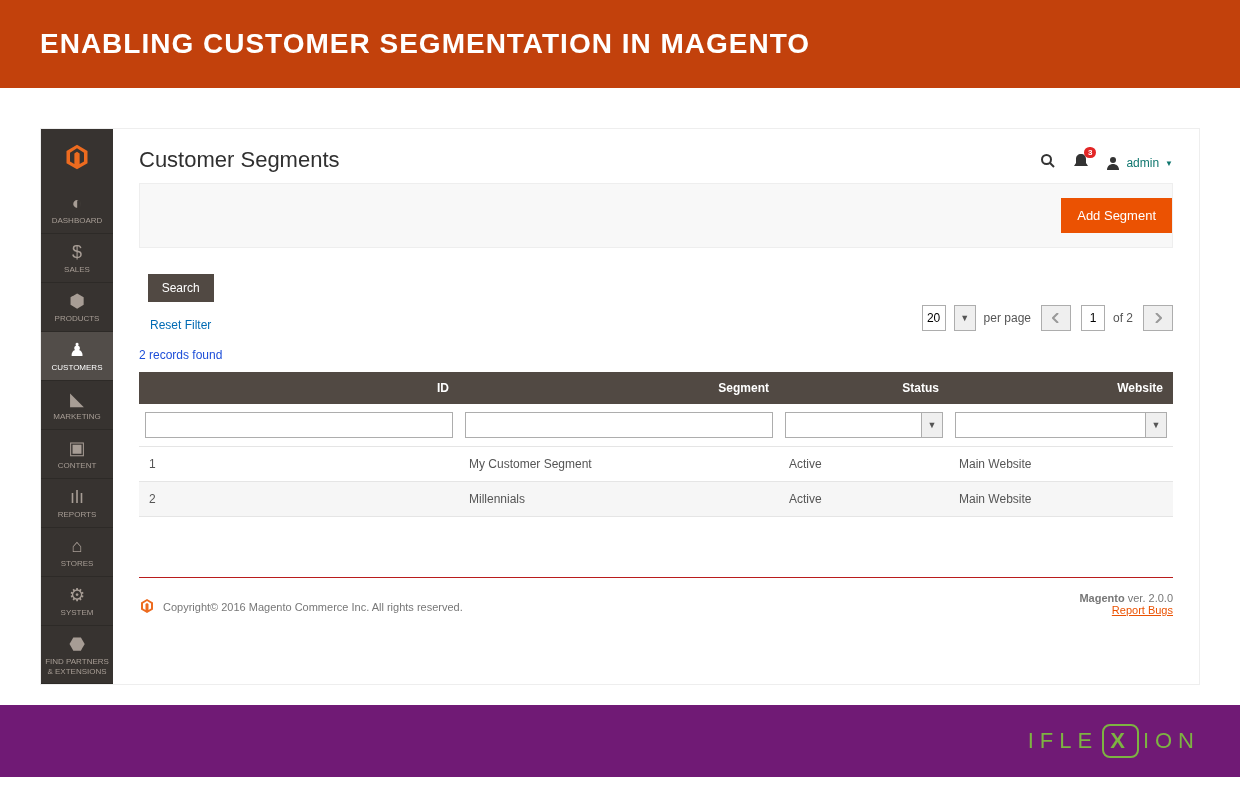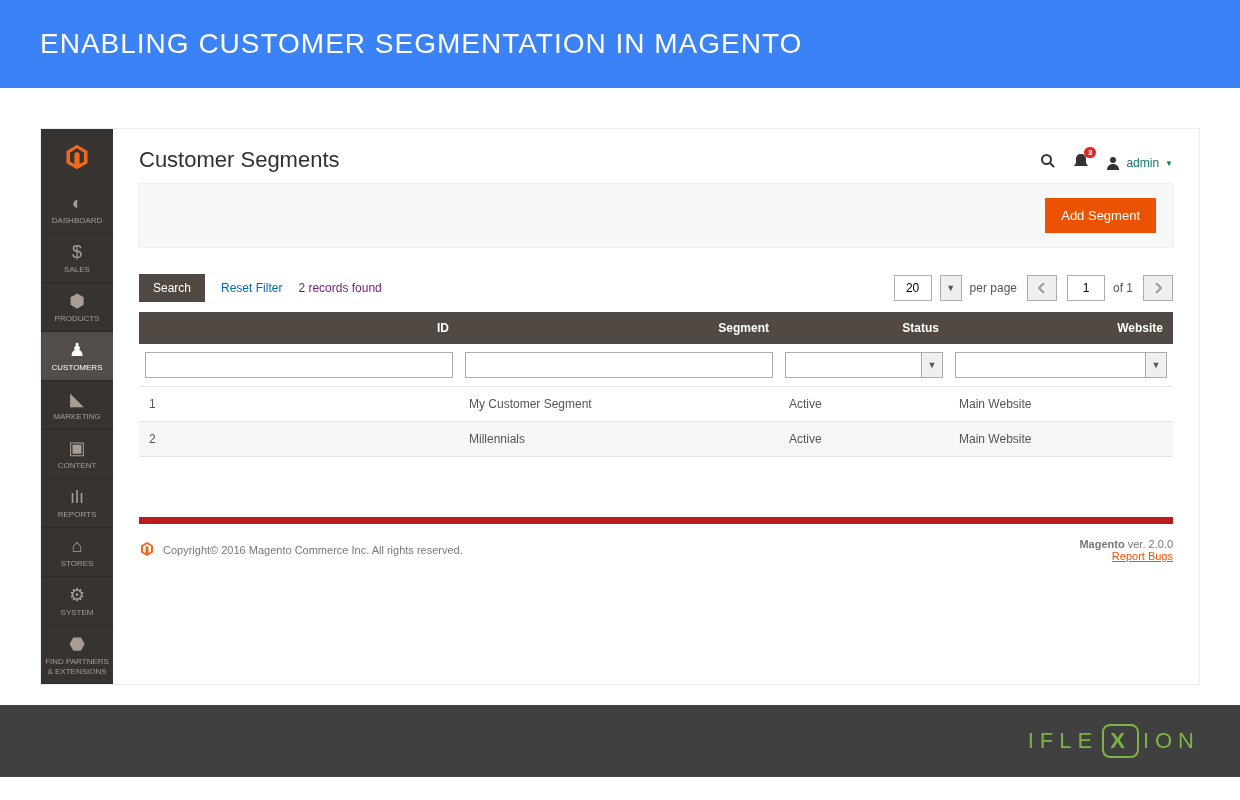--- a/index.html
+++ b/index.html
@@ -1,71 +1,71 @@
 <!DOCTYPE html>
 <html><head>
 <meta charset="utf-8">
 <style>
   * { box-sizing: border-box; margin: 0; padding: 0; }
   body { font-family: -apple-system, "Helvetica Neue", Arial, sans-serif; background: #fff; width: 1240px; }
   
-  .top-banner { background: #3b82f6; color: #fff; padding: 28px 40px; font-size: 28px; font-weight: 400; letter-spacing: 1px; }
+  .top-banner { background: #c2410c; color: #fff; padding: 28px 40px; font-size: 28px; font-weight: 700; letter-spacing: 1px; }
   
   .browser-frame { margin: 40px 40px 0 40px; background: #fff; display: flex; border: 1px solid #eee; }
   
   .sidebar { width: 72px; background: #373330; display: flex; flex-direction: column; }
   .sidebar-logo { height: 56px; display: flex; align-items: center; justify-content: center; }
   .sidebar-logo svg { width: 28px; height: 28px; }
   .sidebar-item { display: flex; flex-direction: column; align-items: center; justify-content: center; color: #a79d95; font-size: 8px; padding: 9px 2px 8px; text-align: center; cursor: pointer; border-bottom: 1px solid #2d2a27; }
   .sidebar-item.active { background: #524d49; color: #fff; }
   .sidebar-item .ico { font-size: 18px; margin-bottom: 4px; line-height: 1; }
   .sidebar-item.tall { padding: 9px 2px 7px; line-height: 1.2; }
   
   .main { flex: 1; background: #fff; padding: 18px 26px 0 26px; min-width: 0; }
   
   .page-header { display: flex; align-items: flex-end; justify-content: space-between; margin-bottom: 10px; }
   .page-title { font-size: 22px; font-weight: 300; color: #303030; }
   .header-actions { display: flex; align-items: center; gap: 18px; }
   .header-icon { color: #333; cursor: pointer; position: relative; }
   .notif-badge { position: absolute; top: -6px; right: -8px; background: #e22626; color: #fff; font-size: 8px; border-radius: 8px; padding: 1px 4px; font-weight: bold; }
   .user-dropdown { display: flex; align-items: center; gap: 6px; font-size: 12px; color: #0f766e; cursor: pointer; }
   
-  .action-bar { background: #f8f8f8; border: 1px solid #eee; padding: 14px 16px; margin-bottom: 26px; text-align: right; }
+  .action-bar { background: #f8f8f8; border: 1px solid #eee; padding: 14px 0; margin-bottom: 26px; text-align: right; }
   .btn-primary { background: #eb5202; color: #fff; border: none; padding: 10px 16px; font-size: 13px; cursor: pointer; }
   
   .grid-controls { display: flex; align-items: center; justify-content: space-between; margin-bottom: 10px; font-size: 12px; }
-  .grid-controls-left { display: flex; align-items: center; gap: 16px; }
+  .grid-controls-left { display: flex; align-items: center; gap: 16px; flex-direction: column; }
   .btn-search { background: #514943; color: #fff; border: none; padding: 7px 14px; font-size: 12px; cursor: pointer; }
   .link-reset { color: #006bb4; cursor: pointer; }
-  .records-found { color: #701a75; }
+  .records-found { color: #1d4ed8; }
   .grid-controls-right { display: flex; align-items: center; gap: 10px; }
   .perpage-wrap, .page-wrap { display: flex; align-items: center; gap: 8px; }
-  .num-input { width: 38px; height: 26px; text-align: center; border: 1px solid #adadad; font-size: 12px; }
+  .num-input { width: 24px; height: 26px; text-align: center; border: 1px solid #adadad; font-size: 12px; }
   .dd-btn { width: 22px; height: 26px; border: 1px solid #adadad; background: #efefef; cursor: pointer; font-size: 9px; color: #555; }
   .pager-btn { width: 30px; height: 26px; border: 1px solid #adadad; background: #efefef; cursor: pointer; color: #777; display: inline-flex; align-items: center; justify-content: center; }
   .perpage-label, .of-label { color: #555; }
   
   table.grid { width: 100%; border-collapse: collapse; font-size: 12px; }
   table.grid thead th { background: #514943; color: #fff; text-align: right; padding: 9px 10px; font-weight: 600; font-size: 12px; }
   table.grid tr.filter td { padding: 8px 6px; border-bottom: 1px solid #e5e5e5; }
   .filter-input { width: 100%; height: 26px; border: 1px solid #adadad; padding: 0 6px; font-size: 12px; }
   .filter-select-wrap { display: flex; }
   .filter-select { flex: 1; height: 26px; border: 1px solid #adadad; border-right: none; }
   table.grid tbody tr.row td { padding: 10px 10px; border-bottom: 1px solid #e5e5e5; color: #555; }
   table.grid tbody tr.row.alt td { background: #f6f6f6; }
   .col-id { width: 320px; }
   .col-seg { width: 320px; }
   .col-status { width: 170px; }
   
-  .footer { display: flex; align-items: center; justify-content: space-between; border-top: 7px solid #b91c1c; margin-top: 60px; padding: 14px 0 20px; font-size: 11px; color: #777; }
+  .footer { display: flex; align-items: flex-end; justify-content: space-between; border-top: 1px solid #b91c1c; margin-top: 60px; padding: 14px 0 20px; font-size: 11px; color: #777; }
   .footer-left { display: flex; align-items: center; gap: 8px; }
   .footer-right { text-align: right; }
   .footer-right a { color: #eb5202; text-decoration: underline; cursor: pointer; }
   
-  .bottom-strip { background: #404040; height: 72px; margin-top: 20px; display: flex; align-items: center; justify-content: flex-end; padding-right: 40px; }
+  .bottom-strip { background: #701a75; height: 72px; margin-top: 20px; display: flex; align-items: center; justify-content: flex-end; padding-right: 40px; }
   .iflex-logo { color: #7db342; font-size: 22px; letter-spacing: 6px; font-weight: 300; display: flex; align-items: center; }
   .iflex-logo .bracket { border: 2px solid #7db342; border-radius: 8px; padding: 2px 6px; margin: 0 4px; font-weight: 600; }
 </style>
 </head>
 <body>
 
 <div class="top-banner">
   <span>ENABLING CUSTOMER SEGMENTATION IN MAGENTO</span>
 </div>
 
@@ -161,21 +161,21 @@
           <button class="dd-btn">▼</button>
           <span class="perpage-label">per page</span>
         </div>
         <button class="pager-btn">
           <svg width="8" height="10" viewBox="0 0 8 10">
               <path d="M6 0 L1 5 L6 10" fill="none" stroke="#999" stroke-width="2"></path>
             </svg>
         </button>
         <div class="page-wrap">
           <input class="num-input" value="1" style="">
-          <span class="of-label">of 1</span>
+          <span class="of-label">of 2</span>
         </div>
         <button class="pager-btn">
           <svg width="8" height="10" viewBox="0 0 8 10">
               <path d="M2 0 L7 5 L2 10" fill="none" stroke="#999" stroke-width="2"></path>
             </svg>
         </button>
       </div>
     </div>
 
     <table class="grid">

